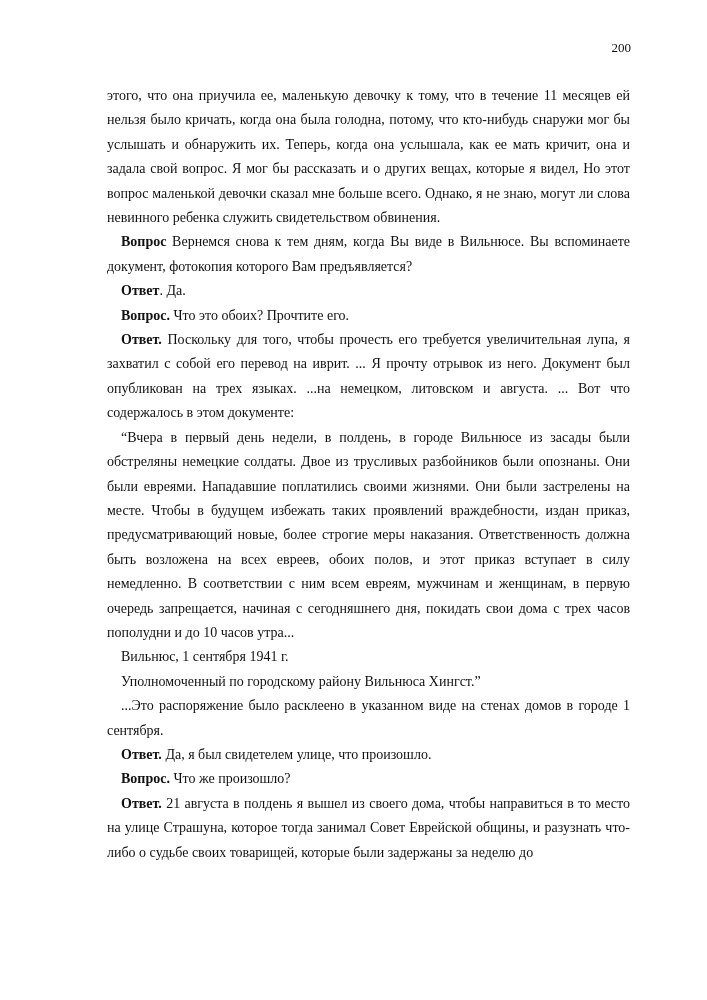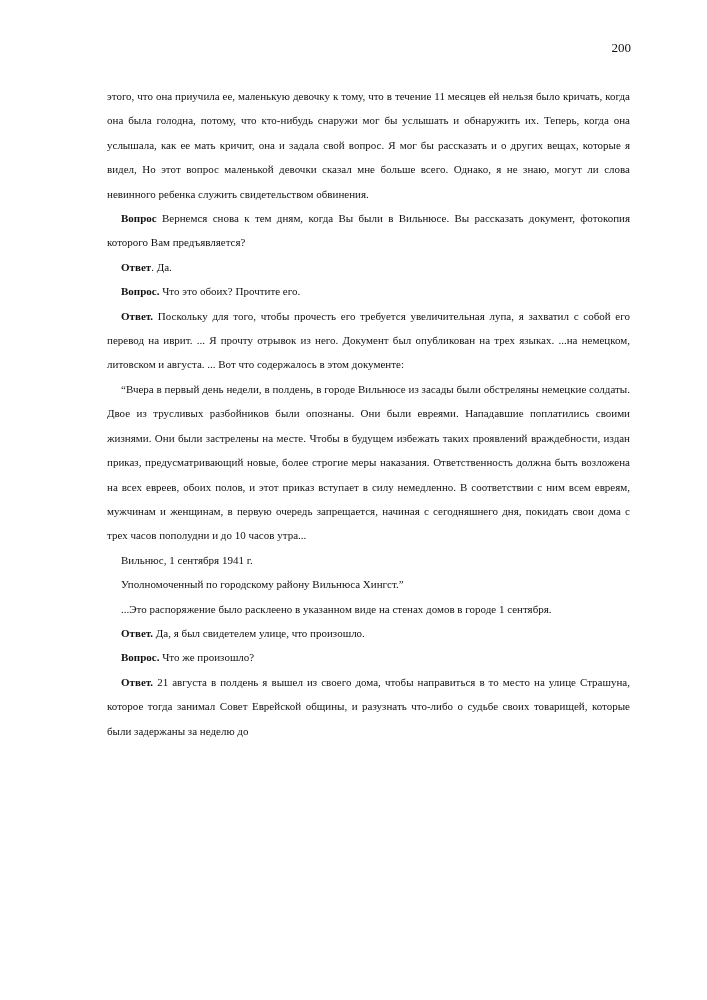--- a/index.html
+++ b/index.html
@@ -6,34 +6,34 @@
   body { width: 707px; height: 1000px; position: relative; overflow: hidden; }
   .page {
     position: absolute; left: 0; top: 0; width: 707px; height: 840px; background: #fff;
     font-family: "Liberation Serif", "DejaVu Serif", serif; color: #111;
   }
   .page-number {
     position: absolute; top: 40px; right: 76px; font-size: 13px;
   }
   .body-text {
     position: absolute; left: 107px; top: 84px; width: 523px;
-    font-size: 11px; line-height: 24.4px; text-align: justify;
+    font-size: 14px; line-height: 24.4px; text-align: justify;
   }
   .body-text p { margin: 0; }
   .body-text p.indent { text-indent: 14px; }
   .speaker { font-weight: bold; }
 </style>
 </head>
 <body>
 
 <div class="page">
   <div class="page-number">200</div>
   <div class="body-text">
     <p><span class="speaker"></span><span>этого, что она приучила ее, маленькую девочку к тому, что в течение 11 месяцев ей нельзя было кричать, когда она была голодна, потому, что кто-нибудь снаружи мог бы услышать и  обнаружить их. Теперь, когда она услышала, как ее мать кричит, она и задала свой вопрос. Я мог бы рассказать и о других вещах, которые я видел, Но этот вопрос маленькой девочки сказал мне больше всего. Однако, я не знаю, могут ли слова невинного ребенка служить свидетельством обвинения.</span></p>
-    <p class="indent"><span class="speaker">Вопрос</span><span> Вернемся снова к тем дням, когда Вы были в Вильнюсе. Вы рассказать документ, фотокопия которого Вам предъявляется?</span></p>
+    <p class="indent"><span class="speaker">Вопрос</span><span> Вернемся снова к тем дням, когда Вы виде в Вильнюсе. Вы вспоминаете документ, фотокопия которого Вам предъявляется?</span></p>
     <p class="indent"><span class="speaker">Ответ</span><span>. Да.</span></p>
     <p class="indent"><span class="speaker">Вопрос.</span><span> Что это обоих? Прочтите его.</span></p>
     <p class="indent"><span class="speaker">Ответ.</span><span>  Поскольку для того, чтобы прочесть его требуется увеличительная лупа, я захватил с собой его перевод на иврит. ... Я прочту отрывок  из него. Документ был опубликован на  трех языках. ...на немецком, литовском и августа. ... Вот что содержалось в этом документе:</span></p>
     <p class="indent"><span class="speaker"></span><span>“Вчера в первый день недели, в полдень, в городе Вильнюсе из засады были обстреляны немецкие солдаты. Двое из трусливых разбойников были опознаны. Они были евреями. Нападавшие поплатились своими жизнями. Они были застрелены на месте. Чтобы в будущем избежать таких проявлений враждебности, издан приказ, предусматривающий новые,  более строгие меры наказания. Ответственность должна быть возложена на всех евреев, обоих полов, и этот приказ вступает в силу немедленно. В соответствии с ним всем евреям, мужчинам и женщинам, в первую очередь запрещается, начиная с сегодняшнего дня, покидать свои дома с трех часов пополудни и до 10 часов утра...</span></p>
     <p class="indent"><span class="speaker"></span><span>Вильнюс, 1 сентября 1941 г.</span></p>
     <p class="indent"><span class="speaker"></span><span>Уполномоченный по городскому району Вильнюса Хингст.”</span></p>
     <p class="indent"><span class="speaker"></span><span>...Это распоряжение было расклеено в указанном виде на стенах домов в городе 1 сентября.</span></p>
     <p class="indent"><span class="speaker">Ответ.</span><span>  Да, я был свидетелем улице, что произошло.</span></p>
     <p class="indent"><span class="speaker">Вопрос.</span><span>  Что же произошло?</span></p>
     <p class="indent"><span class="speaker">Ответ.</span><span>  21 августа в полдень я вышел из своего дома, чтобы направиться в то место на улице Страшуна, которое тогда занимал Совет Еврейской общины, и разузнать что-либо о судьбе своих товарищей, которые были задержаны за неделю до</span></p>

